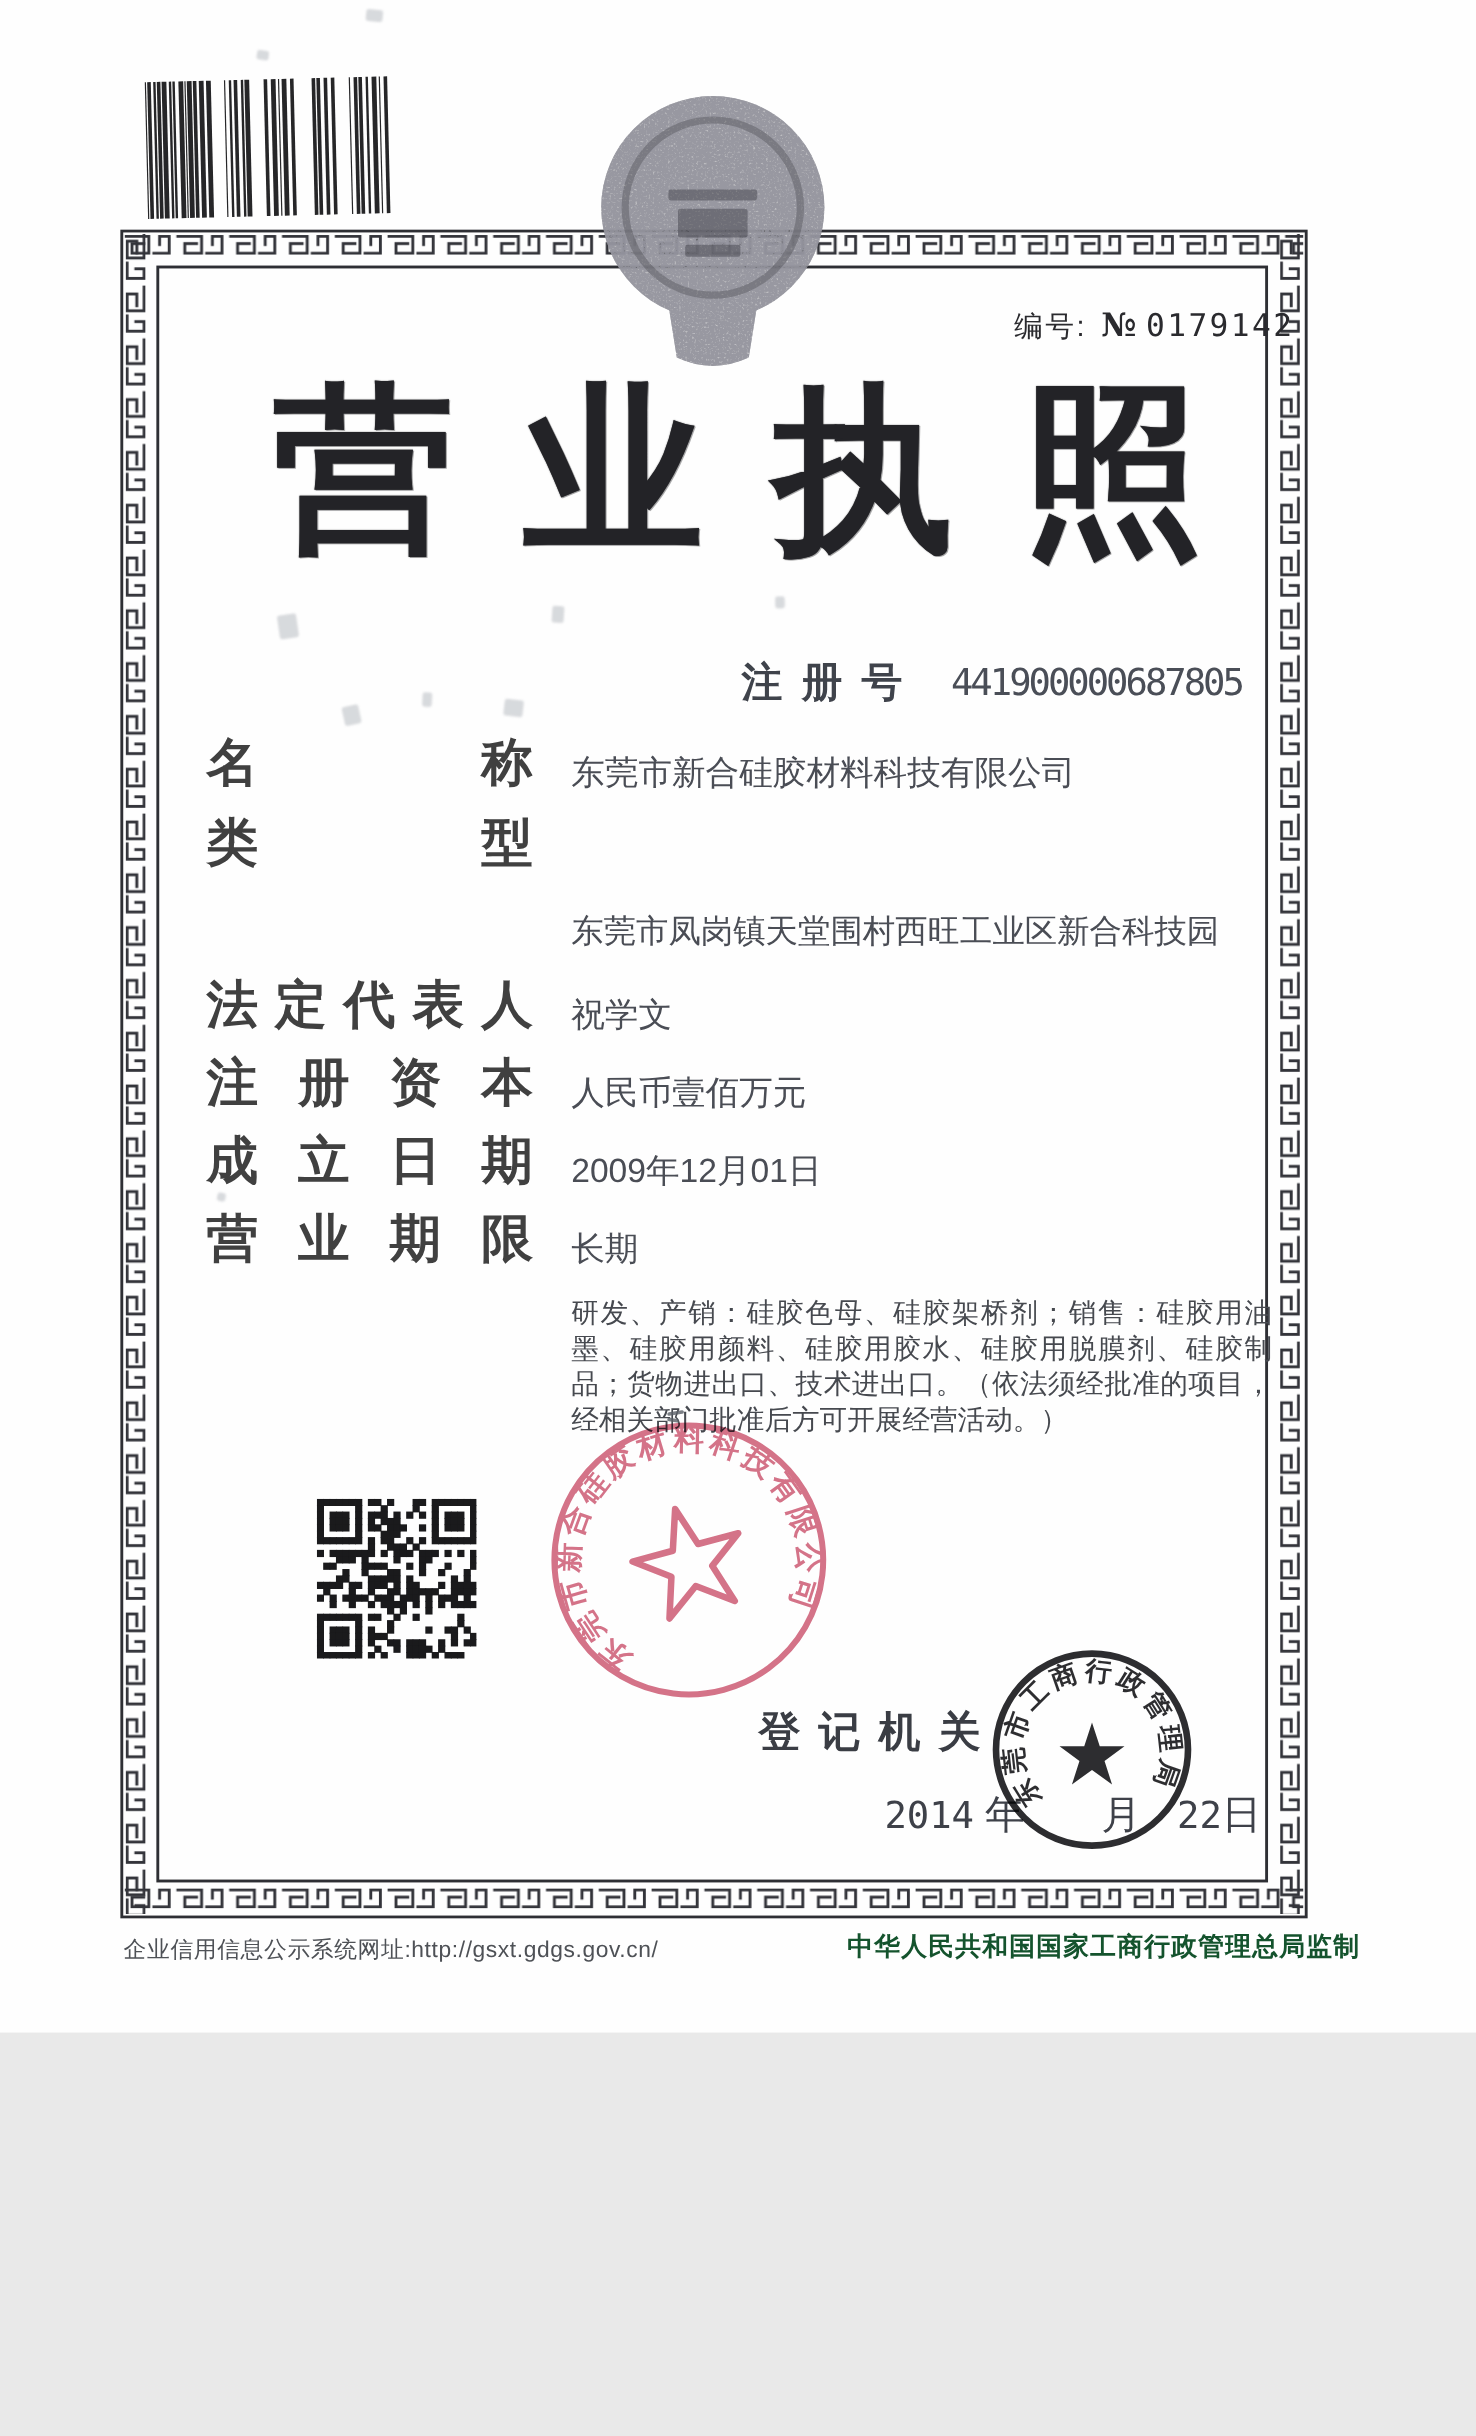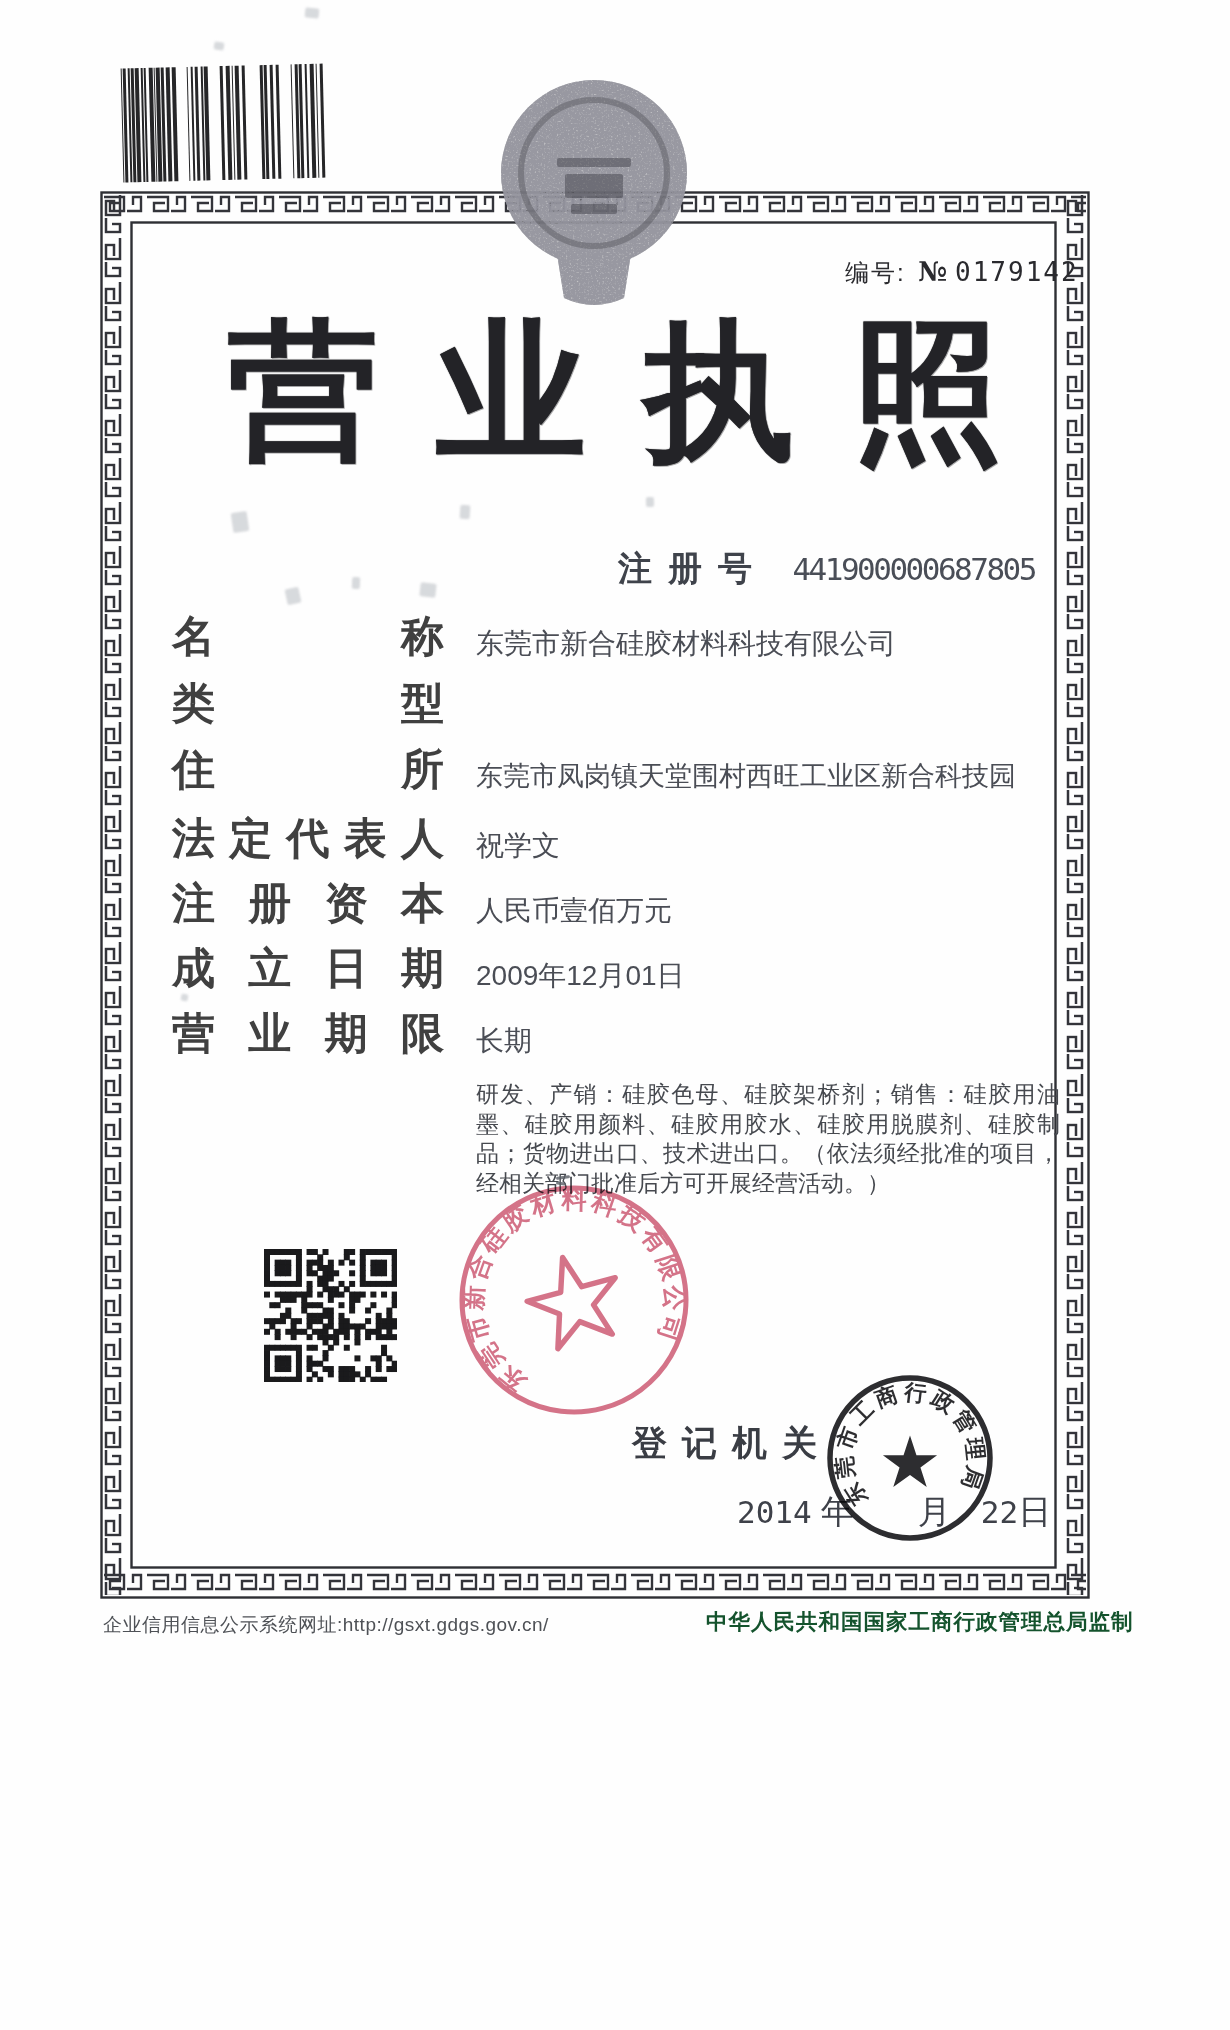--- a/index.html
+++ b/index.html
@@ -1,17 +1,17 @@
 <!DOCTYPE html>
 <html><head>
 <meta charset="utf-8">
 <style>
   html,body{margin:0;padding:0;background:#e9e9e9;}
   .page{
-    position:relative;width:1230px;height:2030px;margin:0 auto;
+    position:relative;width:1230px;height:1694px;margin:0 auto;
     background:#fefefe;overflow:hidden;
     font-family:"Liberation Sans","DejaVu Sans",sans-serif;
     color:#3a3d43;
   }
   
   .barcode{position:absolute;left:122px;top:66px;width:206px;height:114px;transform:rotate(-1.4deg);opacity:.92;}
   .barcode i{position:absolute;top:0;bottom:0;background:#141416;}
   .serial{position:absolute;left:845px;top:256px;white-space:nowrap;color:#2a2a2e;}
   .serial .lbl{font-size:24px;letter-spacing:2px;}
   .serial .nomark{font-family:"DejaVu Serif",serif;font-weight:bold;font-size:27px;padding:0 8px 0 12px;}
@@ -148,21 +148,20 @@
   <div class="title">营业执照</div>
 
   <div class="regline">
     <span class="rl">注册号</span>
     <span class="rv">441900000687805</span>
   </div>
 
   <div class="flabel r0l">名称</div>
   <div class="fvalue r0v">东莞市新合硅胶材料科技有限公司</div>
   <div class="flabel r1l">类型</div>
-  <div class="flabel r2l">住所</div>
   <div class="fvalue r2v">东莞市凤岗镇天堂围村西旺工业区新合科技园</div>
   <div class="flabel r3l">法定代表人</div>
   <div class="fvalue r3v">祝学文</div>
   <div class="flabel r4l">注册资本</div>
   <div class="fvalue r4v">人民币壹佰万元</div>
   <div class="flabel r5l">成立日期</div>
   <div class="fvalue r5v">2009年12月01日</div>
   <div class="flabel r6l">营业期限</div>
   <div class="fvalue r6v">长期</div>
   <div class="scope">研发、产销：硅胶色母、硅胶架桥剂；销售：硅胶用油墨、硅胶用颜料、硅胶用胶水、硅胶用脱膜剂、硅胶制品；货物进出口、技术进出口。（依法须经批准的项目，经相关部门批准后方可开展经营活动。）</div>

